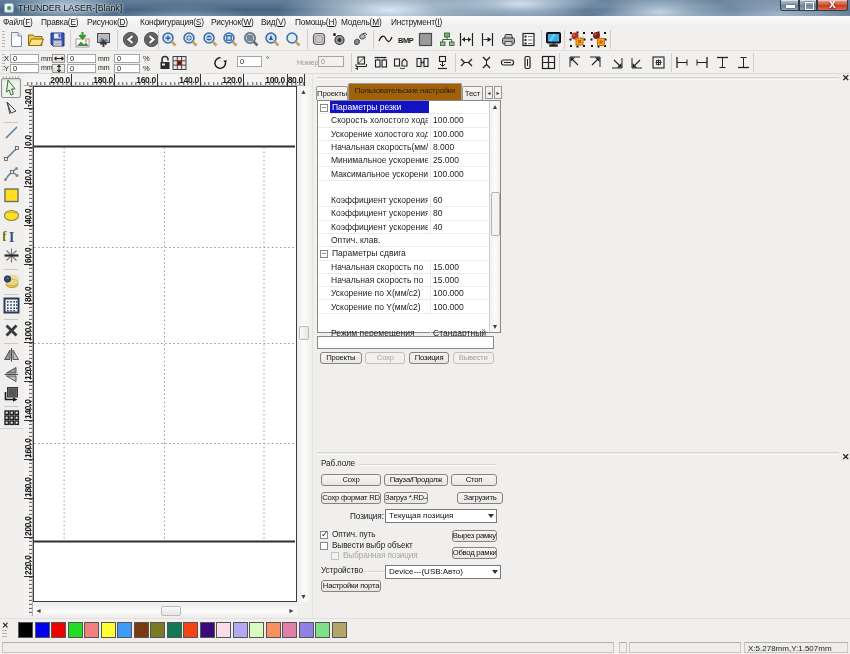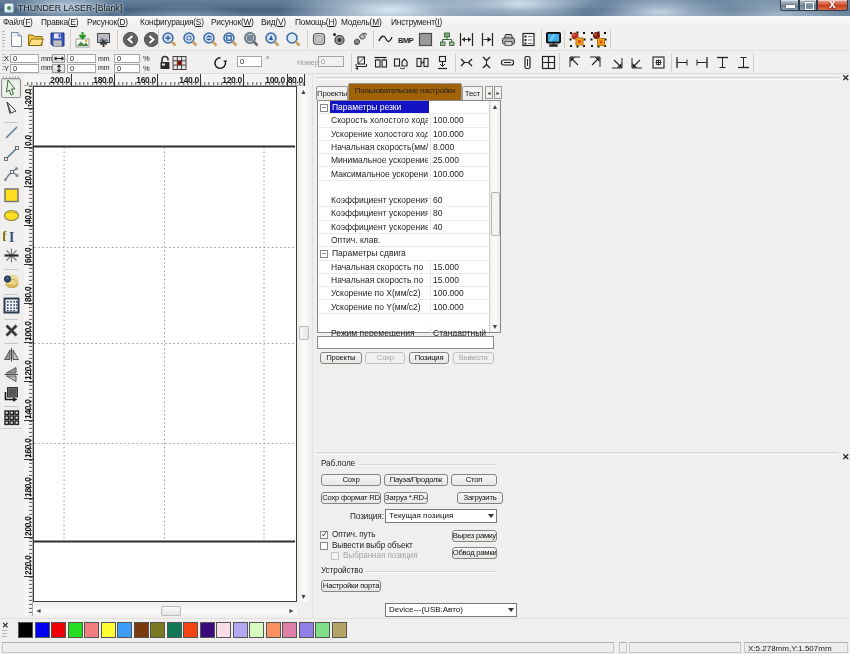--- a/index.html
+++ b/index.html
@@ -813,21 +813,21 @@
   <div class="glabel" style="left:19px;top:456px">Оптич. путь</div>
   <div class="cb" style="left:7px;top:468px"></div>
   <div class="glabel" style="left:19px;top:467px">Вывести выбр объект</div>
   <div class="cb dis" style="left:18px;top:478px"></div>
   <div class="glabel" style="left:30px;top:477px;color:#a8a6a4">Выбранная позиция</div>
   <div class="btn" style="left:138.7px;top:456px;width:45.3px">Вырез рамку</div>
   <div class="btn" style="left:138.7px;top:473px;width:45.3px">Обвод рамки</div>
   <div class="glabel" style="left:8px;top:492px">Устройство</div>
   <div class="gline" style="left:52px;top:497px;width:132px"></div>
   <div class="btn" style="left:8px;top:506px;width:60px">Настройки порта</div>
-  <div class="combo" style="left:72px;top:529px;width:132px">Device---(USB:Авто)<div class="arr"></div></div>
+  <div class="combo" style="left:72px;top:491px;width:116px">Device---(USB:Авто)<div class="arr"></div></div>
  </div>
 </div>
 <div id="palbar">
  <div style="position:absolute;left:2px;top:2px;font-size:8px;font-weight:bold;color:#222">✕</div>
  <div style="position:absolute;left:2px;top:11px;width:5px;height:8px;background:repeating-linear-gradient(180deg,#b8b6b4 0 1px,transparent 1px 3px)"></div>
  <div class="swatch" style="left:18px;background:#000000"></div>
  <div class="swatch" style="left:34.5px;background:#0000ee"></div>
  <div class="swatch" style="left:51px;background:#ee0000"></div>
  <div class="swatch" style="left:67.5px;background:#22dd22"></div>
  <div class="swatch" style="left:84px;background:#f28080"></div>

